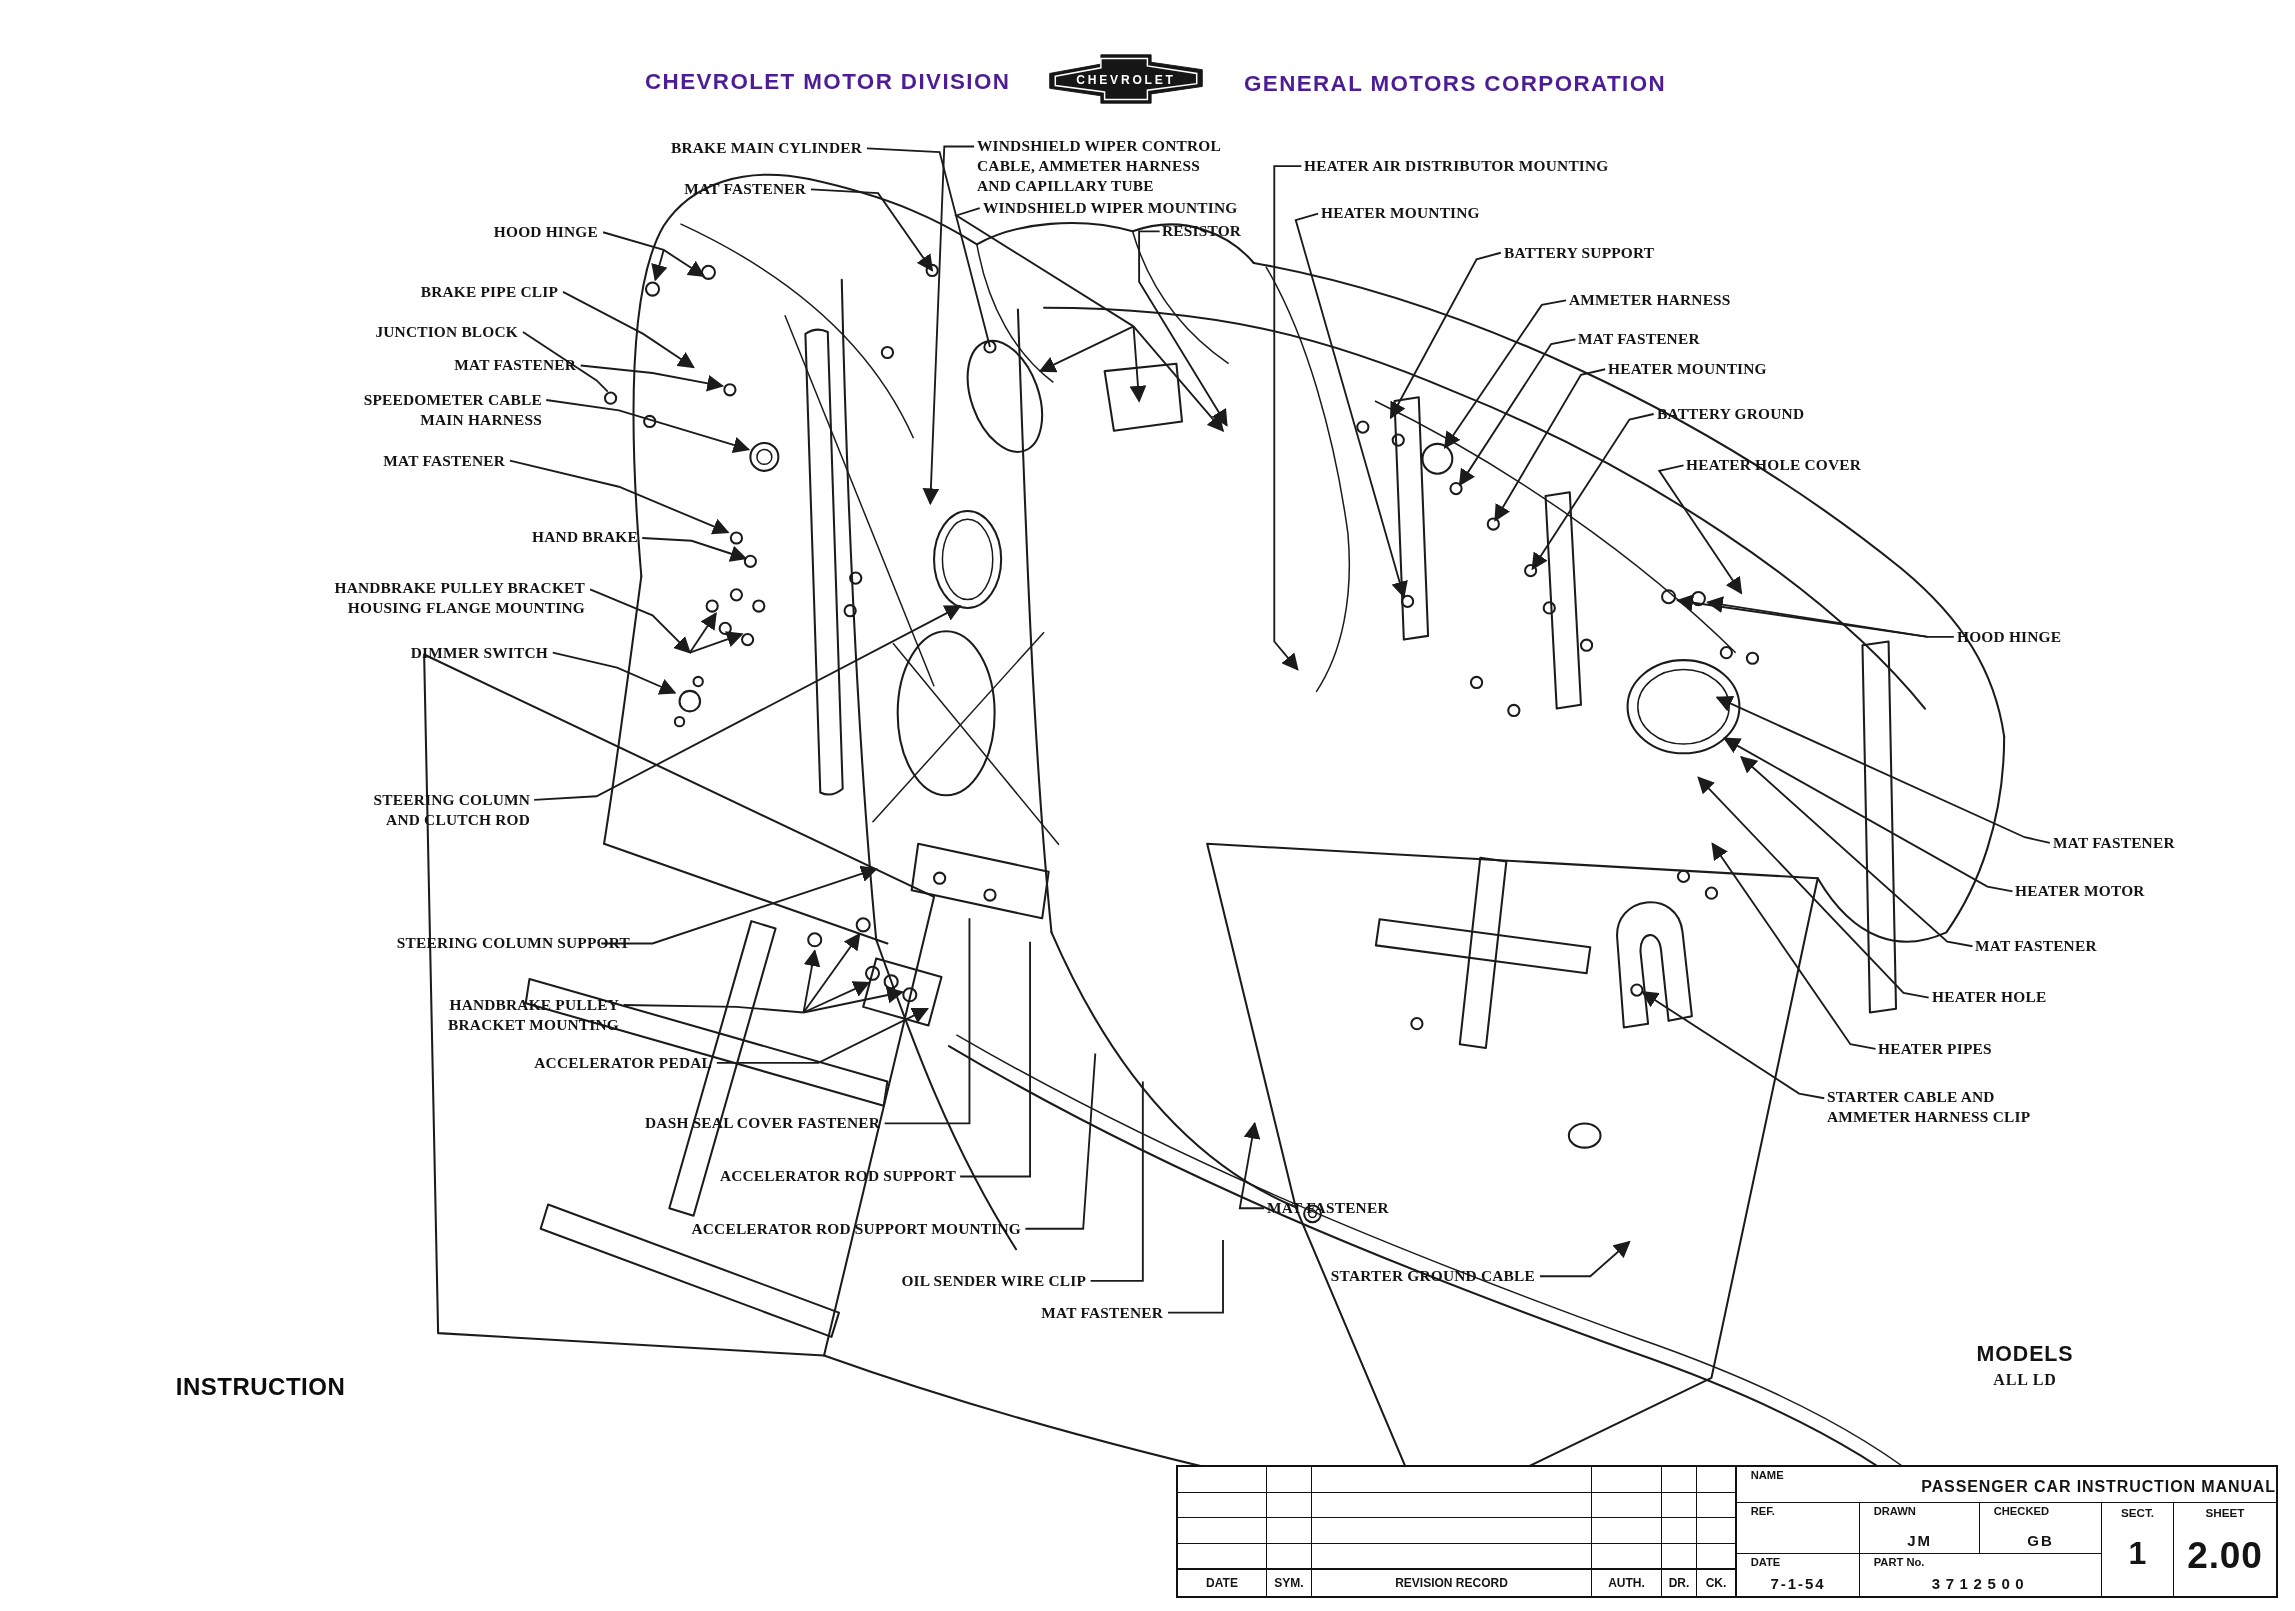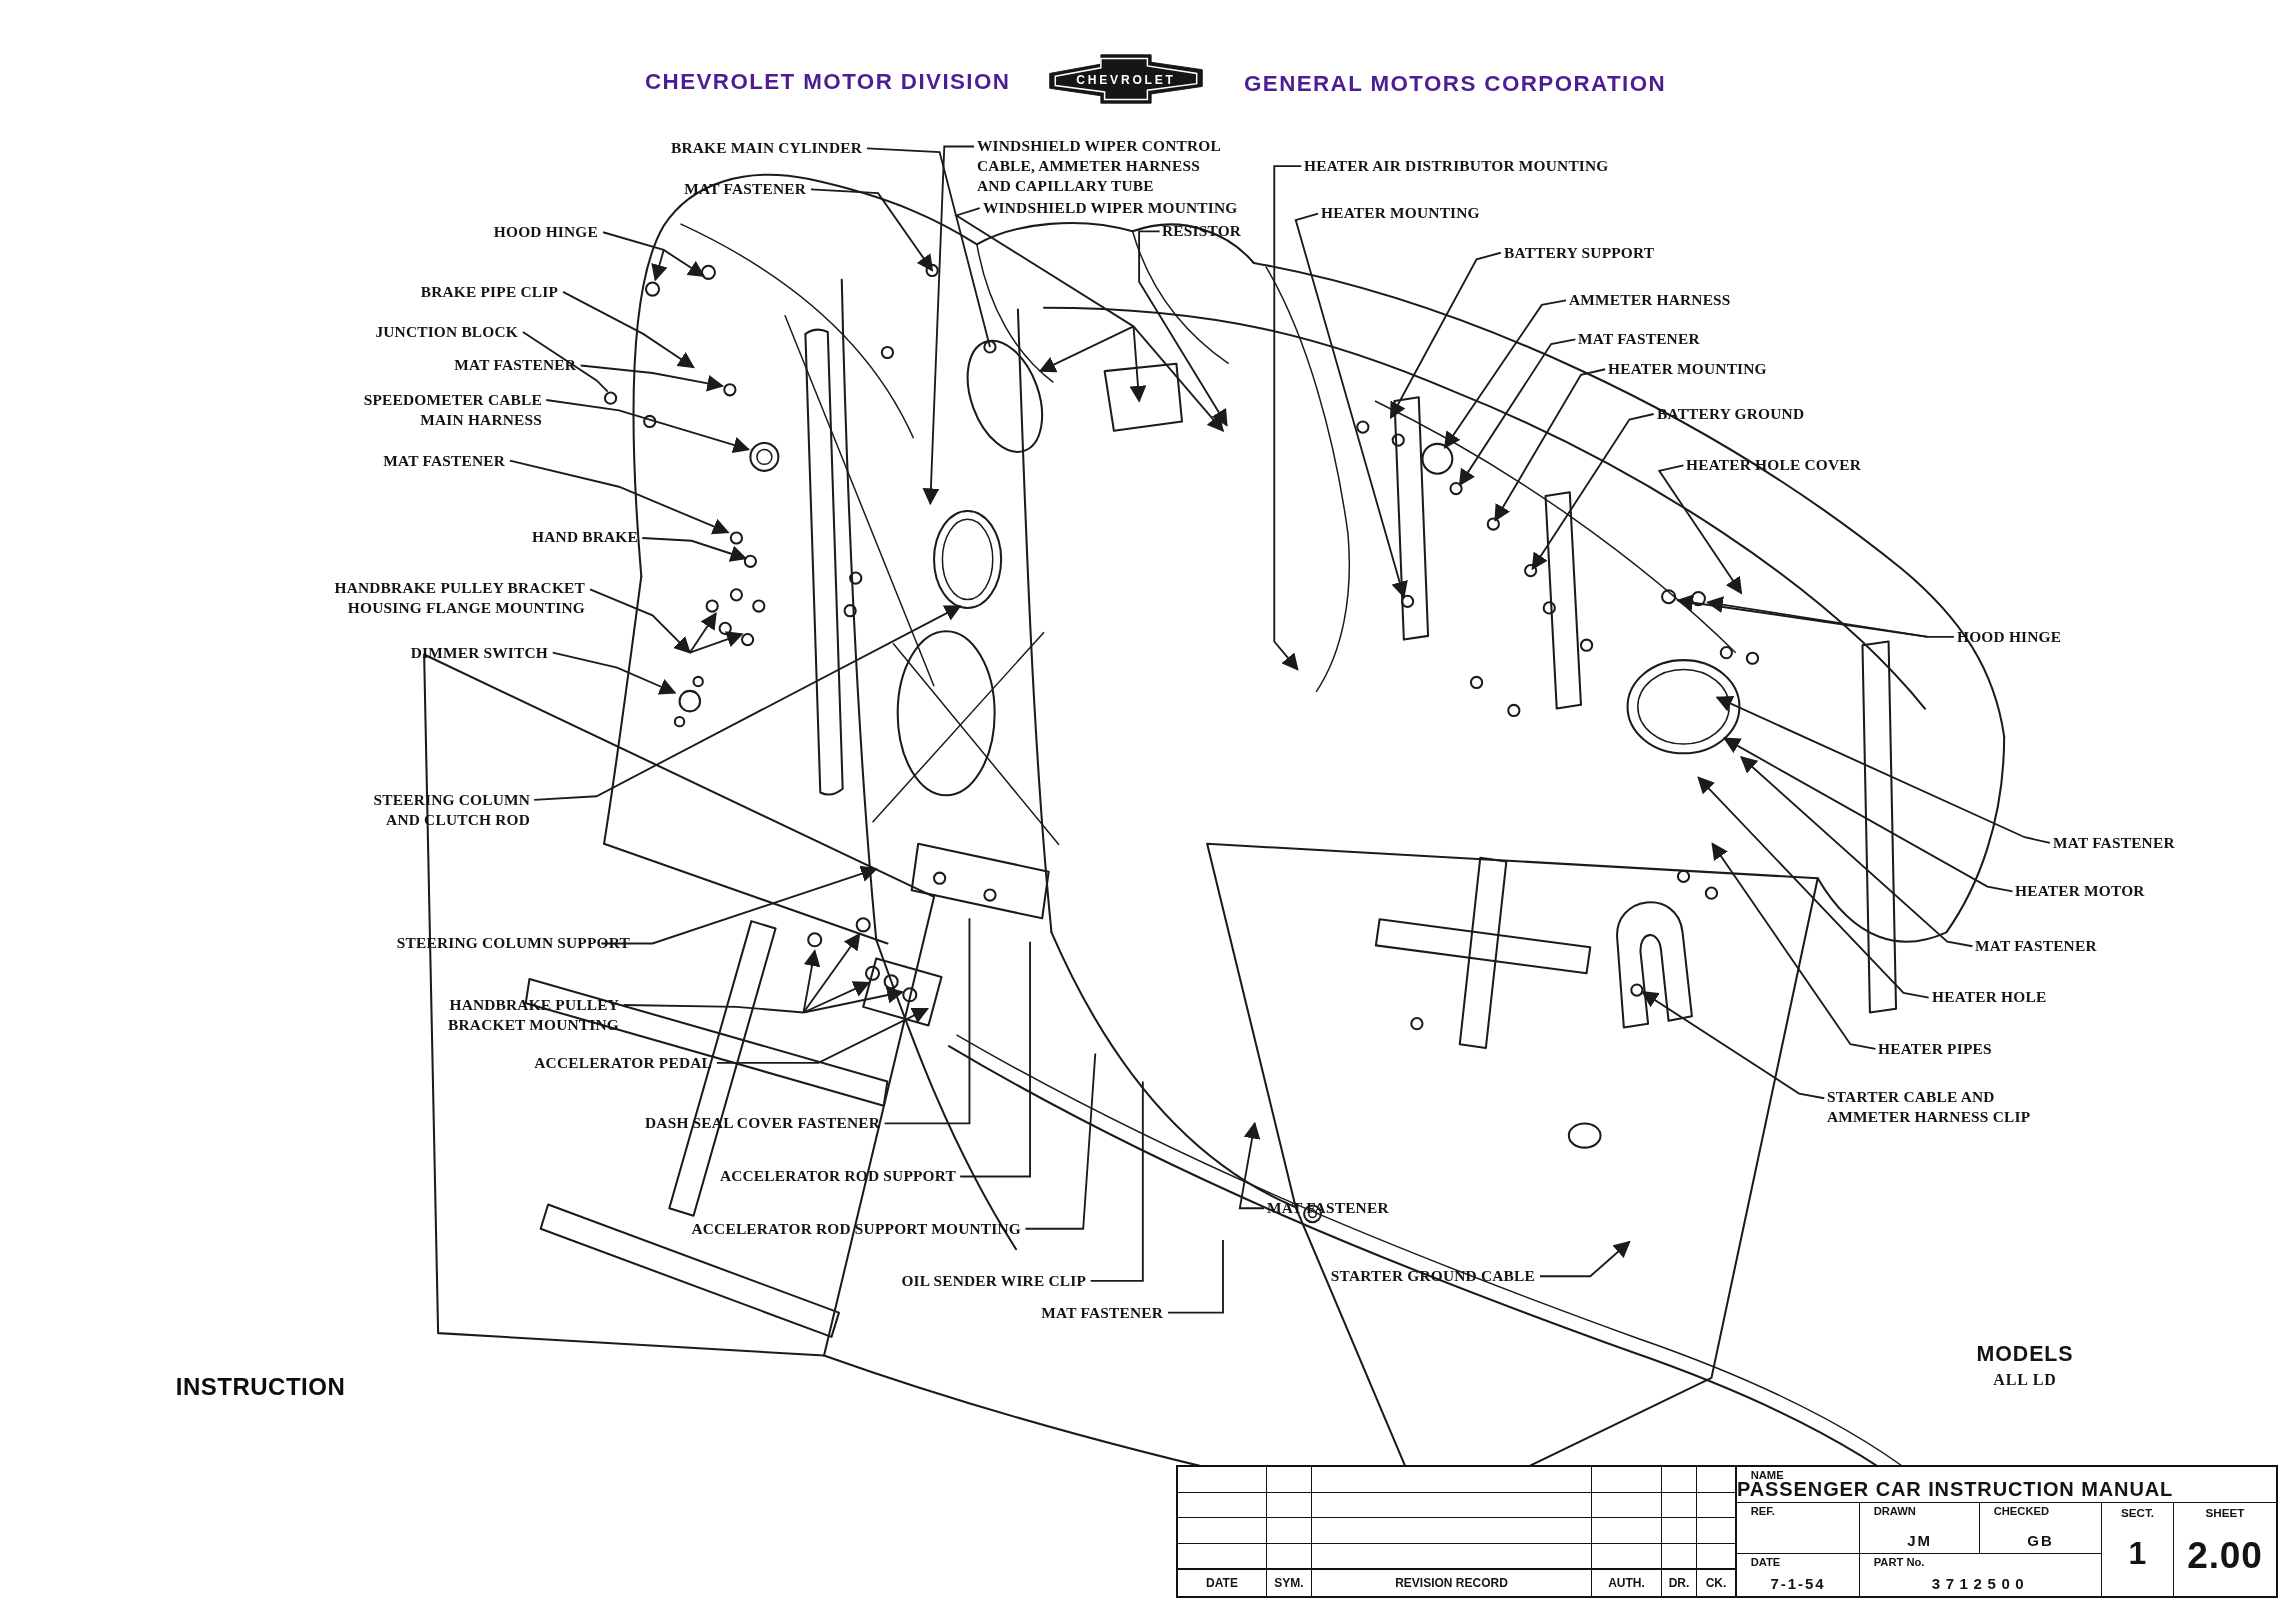--- a/index.html
+++ b/index.html
@@ -34,21 +34,21 @@
   .rev-row{flex:1;display:flex;border-bottom:1.9px solid #111;}
   .rev-row > div{border-right:1.9px solid #111;}
   .rev-row > div:last-child{border-right:none;}
   .rev-head{display:flex;height:26px;font-weight:bold;font-size:12px;align-items:center;text-align:center;}
   .rev-head > div{border-right:1.9px solid #111;height:100%;display:flex;align-items:center;justify-content:center;}
   .rev-head > div:last-child{border-right:none;}
   .c-date{width:88px;} .c-sym{width:44px;} .c-rec{width:283px;flex:1;} .c-auth{width:69px;} .c-dr{width:34px;} .c-ck{width:38px;}
   .nameblk{flex:1;display:flex;flex-direction:column;font-size:11.2px;}
   .nb-row1{height:35px;border-bottom:1.9px solid #111;position:relative;}
   .nb-lbl{position:absolute;left:3.7px;top:1.9px;font-weight:bold;font-size:11.2px;padding-left:10px;}
-  .nb-name-val{position:absolute;left:0;right:0;top:11.2px;text-align:left;font-weight:bold;font-size:20px;letter-spacing:0.9px;}
+  .nb-name-val{position:absolute;left:0;right:0;top:11.2px;text-align:right;font-weight:bold;font-size:16px;letter-spacing:0.9px;}
   .nb-body{flex:1;display:flex;}
   .nb-left{width:364px;display:flex;flex-direction:column;border-right:1.9px solid #111;}
   .nb-r2{height:50px;display:flex;border-bottom:1.9px solid #111;}
   .nb-r3{flex:1;display:flex;}
   .cell{position:relative;border-right:1.9px solid #111;}
   .cell:last-child{border-right:none;}
   .cell .v{position:absolute;left:0;right:0;bottom:3.7px;text-align:center;font-weight:bold;font-size:15px;letter-spacing:1.9px;}
   .w-ref{width:122px;} .w-drawn{width:119px;} .w-chk{flex:1;}
   .w-date{width:122px;} .w-part{flex:1;}
   .sect-sheet{flex:1;display:flex;}

